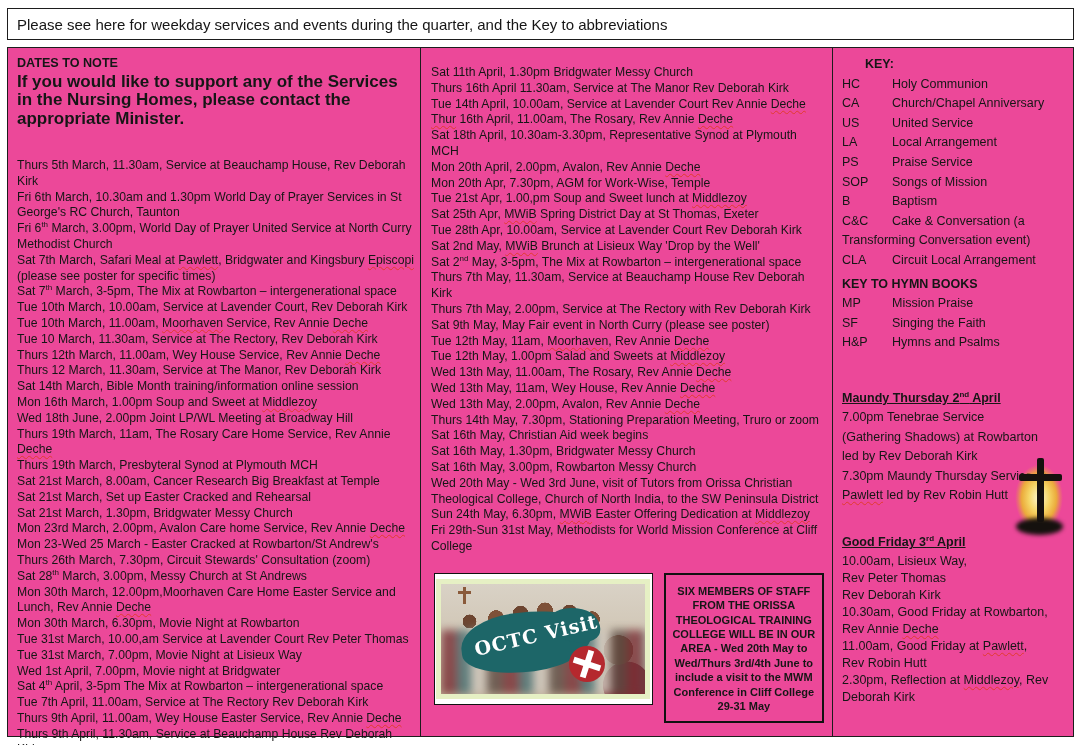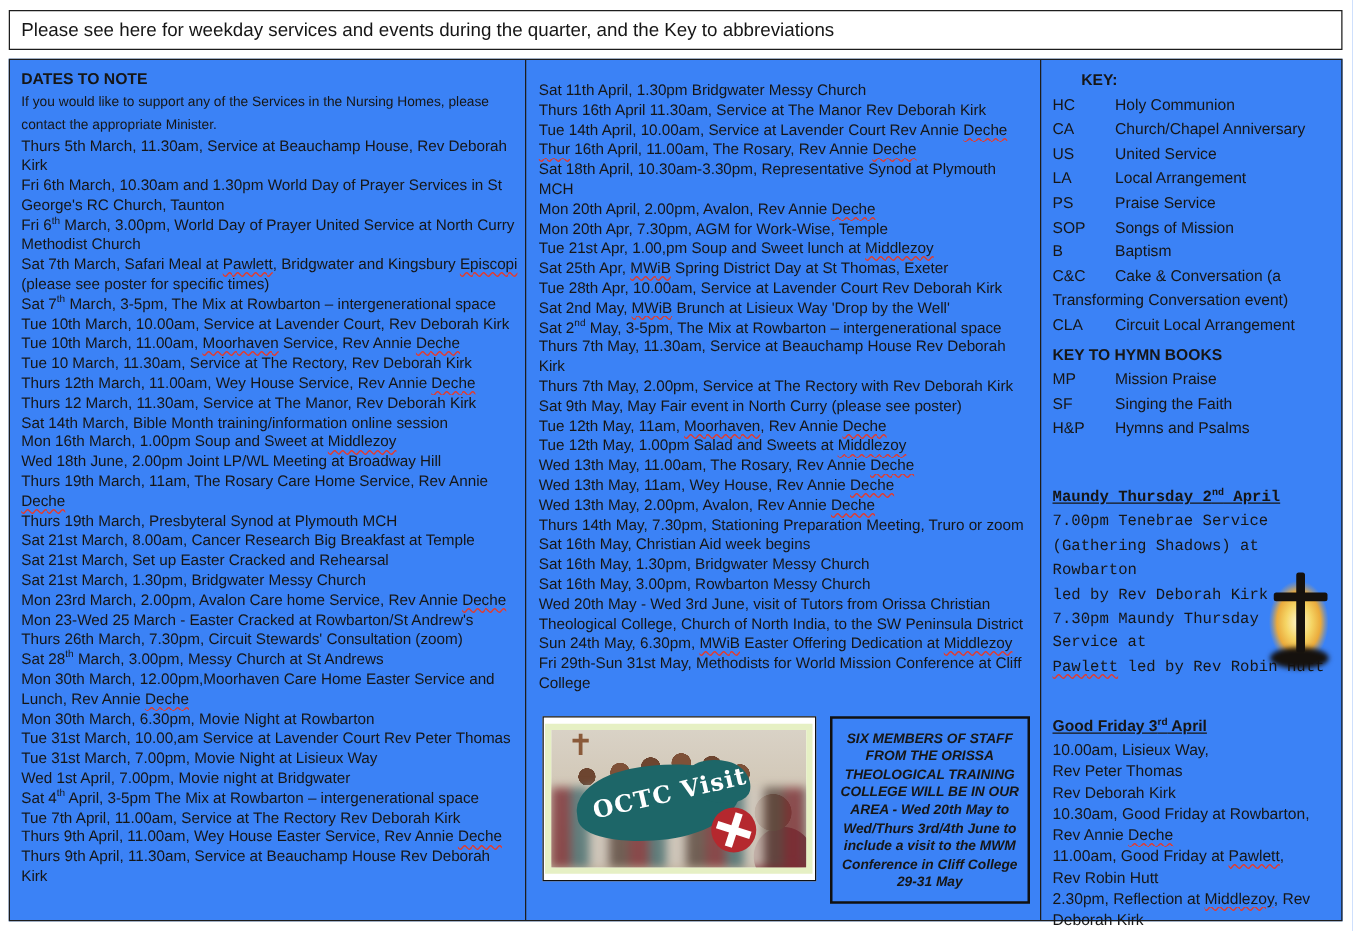--- a/index.html
+++ b/index.html
@@ -1,32 +1,32 @@
 <!DOCTYPE html>
 <html><head>
 <meta charset="utf-8">
 <style>
   html,body{margin:0;padding:0;background:#fff;}
   body{width:1082px;height:745px;position:relative;font-family:"Liberation Sans",sans-serif;color:#161616;overflow:hidden;}
   .banner{position:absolute;left:7px;top:8px;width:1067px;height:32px;border:1px solid #1d1d1d;box-sizing:border-box;display:flex;align-items:center;padding-left:9px;font-size:15px;}
-  .main{position:absolute;left:7px;top:47px;width:1067px;height:690px;border:1px solid #1d1d1d;box-sizing:border-box;display:flex;background:#3b82f6;}
+  .main{position:absolute;left:7px;top:47px;width:1067px;height:690px;border:1px solid #1d1d1d;box-sizing:border-box;display:flex;background:#ec4899;}
   .col-left{width:413px;box-sizing:border-box;border-right:1px solid #1d1d1d;padding:6px 4px 0 9px;}
   .col-mid{width:412px;box-sizing:border-box;border-right:1px solid #1d1d1d;padding:17px 8px 0 10px;}
   .col-right{flex:1;box-sizing:border-box;padding:7px 6px 0 9px;font-size:12.5px;position:relative;}
   .dates-heading{font-weight:bold;font-size:12.6px;line-height:18.5px;}
-  .dates-intro{font-weight:normal;font-size:11px;line-height:18.5px;margin-bottom:0;}
+  .dates-intro{font-weight:bold;font-size:17px;line-height:18.5px;margin-bottom:30px;}
   .entry{font-size:12.2px;line-height:15.8px;}
   sup{font-size:8px;line-height:0;vertical-align:super;}
   .sq{text-decoration-line:underline;text-decoration-style:wavy;text-decoration-color:#e23b2e;text-decoration-thickness:1px;text-underline-offset:2px;}
   .sm{font-size:12px;}
   .key-heading{font-weight:bold;line-height:19.6px;margin-left:23px;}
   .key-row{line-height:19.6px;}
   .key-abbr{display:inline-block;width:50px;}
   .hymn-heading{font-weight:bold;line-height:19.6px;margin-top:4px;}
-  .rc-section-maundy{margin-top:36px;font-family:Liberation Mono, monospace;}
+  .rc-section-maundy{margin-top:36px;}
   .rc-heading{font-weight:bold;text-decoration:underline;line-height:19.4px;}
   .rc-section-maundy .line{line-height:19.4px;}
   .rc-section-gf{margin-top:28px;}
   .rc-section-gf .line{line-height:17px;}
   
   .cross-art{position:absolute;top:402px;right:3px;width:62px;height:92px;}
   .cross-glow{position:absolute;left:0;top:0;right:0;bottom:0;
     background:radial-gradient(ellipse 52% 49% at 50% 52%, #fdf7d2 0%, #f5d565 32%, #ebab3c 54%, rgba(233,169,58,0.35) 66%, rgba(255,255,255,0) 74%);}
   .cross-v{position:absolute;left:29px;top:8px;width:7px;height:64px;background:#15110e;border-radius:2px;}
   .cross-h{position:absolute;left:11px;top:24px;width:43px;height:7px;background:#15110e;border-radius:2px;}
@@ -53,21 +53,21 @@
   .octc-map2{position:absolute;left:108px;top:24px;width:52px;height:34px;background:#1d6668;transform:rotate(12deg);
     border-radius:60% 45% 55% 50% / 50% 60% 45% 55%;}
   .octc-caption{position:absolute;left:32px;top:40px;transform:rotate(-13deg);color:#ffffff;
     font-family:"DejaVu Serif",serif;font-weight:bold;font-size:19px;letter-spacing:1px;white-space:nowrap;}
   .octc-badge{position:absolute;right:40px;bottom:12px;width:36px;height:36px;border-radius:50%;background:#b5282e;}
   .octc-badge .b1{position:absolute;left:4px;top:15px;width:28px;height:6px;background:#fff;transform:rotate(18deg);}
   .octc-badge .b2{position:absolute;left:15px;top:4px;width:6px;height:28px;background:#fff;transform:rotate(18deg);}
   .photo-cross-v{position:absolute;left:22px;top:3px;width:3px;height:17px;background:#8a5a3a;}
   .photo-cross-h{position:absolute;left:17px;top:7px;width:13px;height:3px;background:#8a5a3a;}
   .staff-box{width:168px;min-height:130px;border:2px solid #111;box-sizing:border-box;padding:9px 5px 8px 5px;
-    font-weight:bold;font-size:11px;line-height:14.4px;text-align:center;font-style:italic;}
+    font-weight:bold;font-size:11px;line-height:14.4px;text-align:center;}
 </style>
 </head>
 <body>
 
 <div class="banner">
   <span>Please see here for weekday services and events during the quarter, and the Key to abbreviations</span>
 </div>
 
 <div class="main">
 

